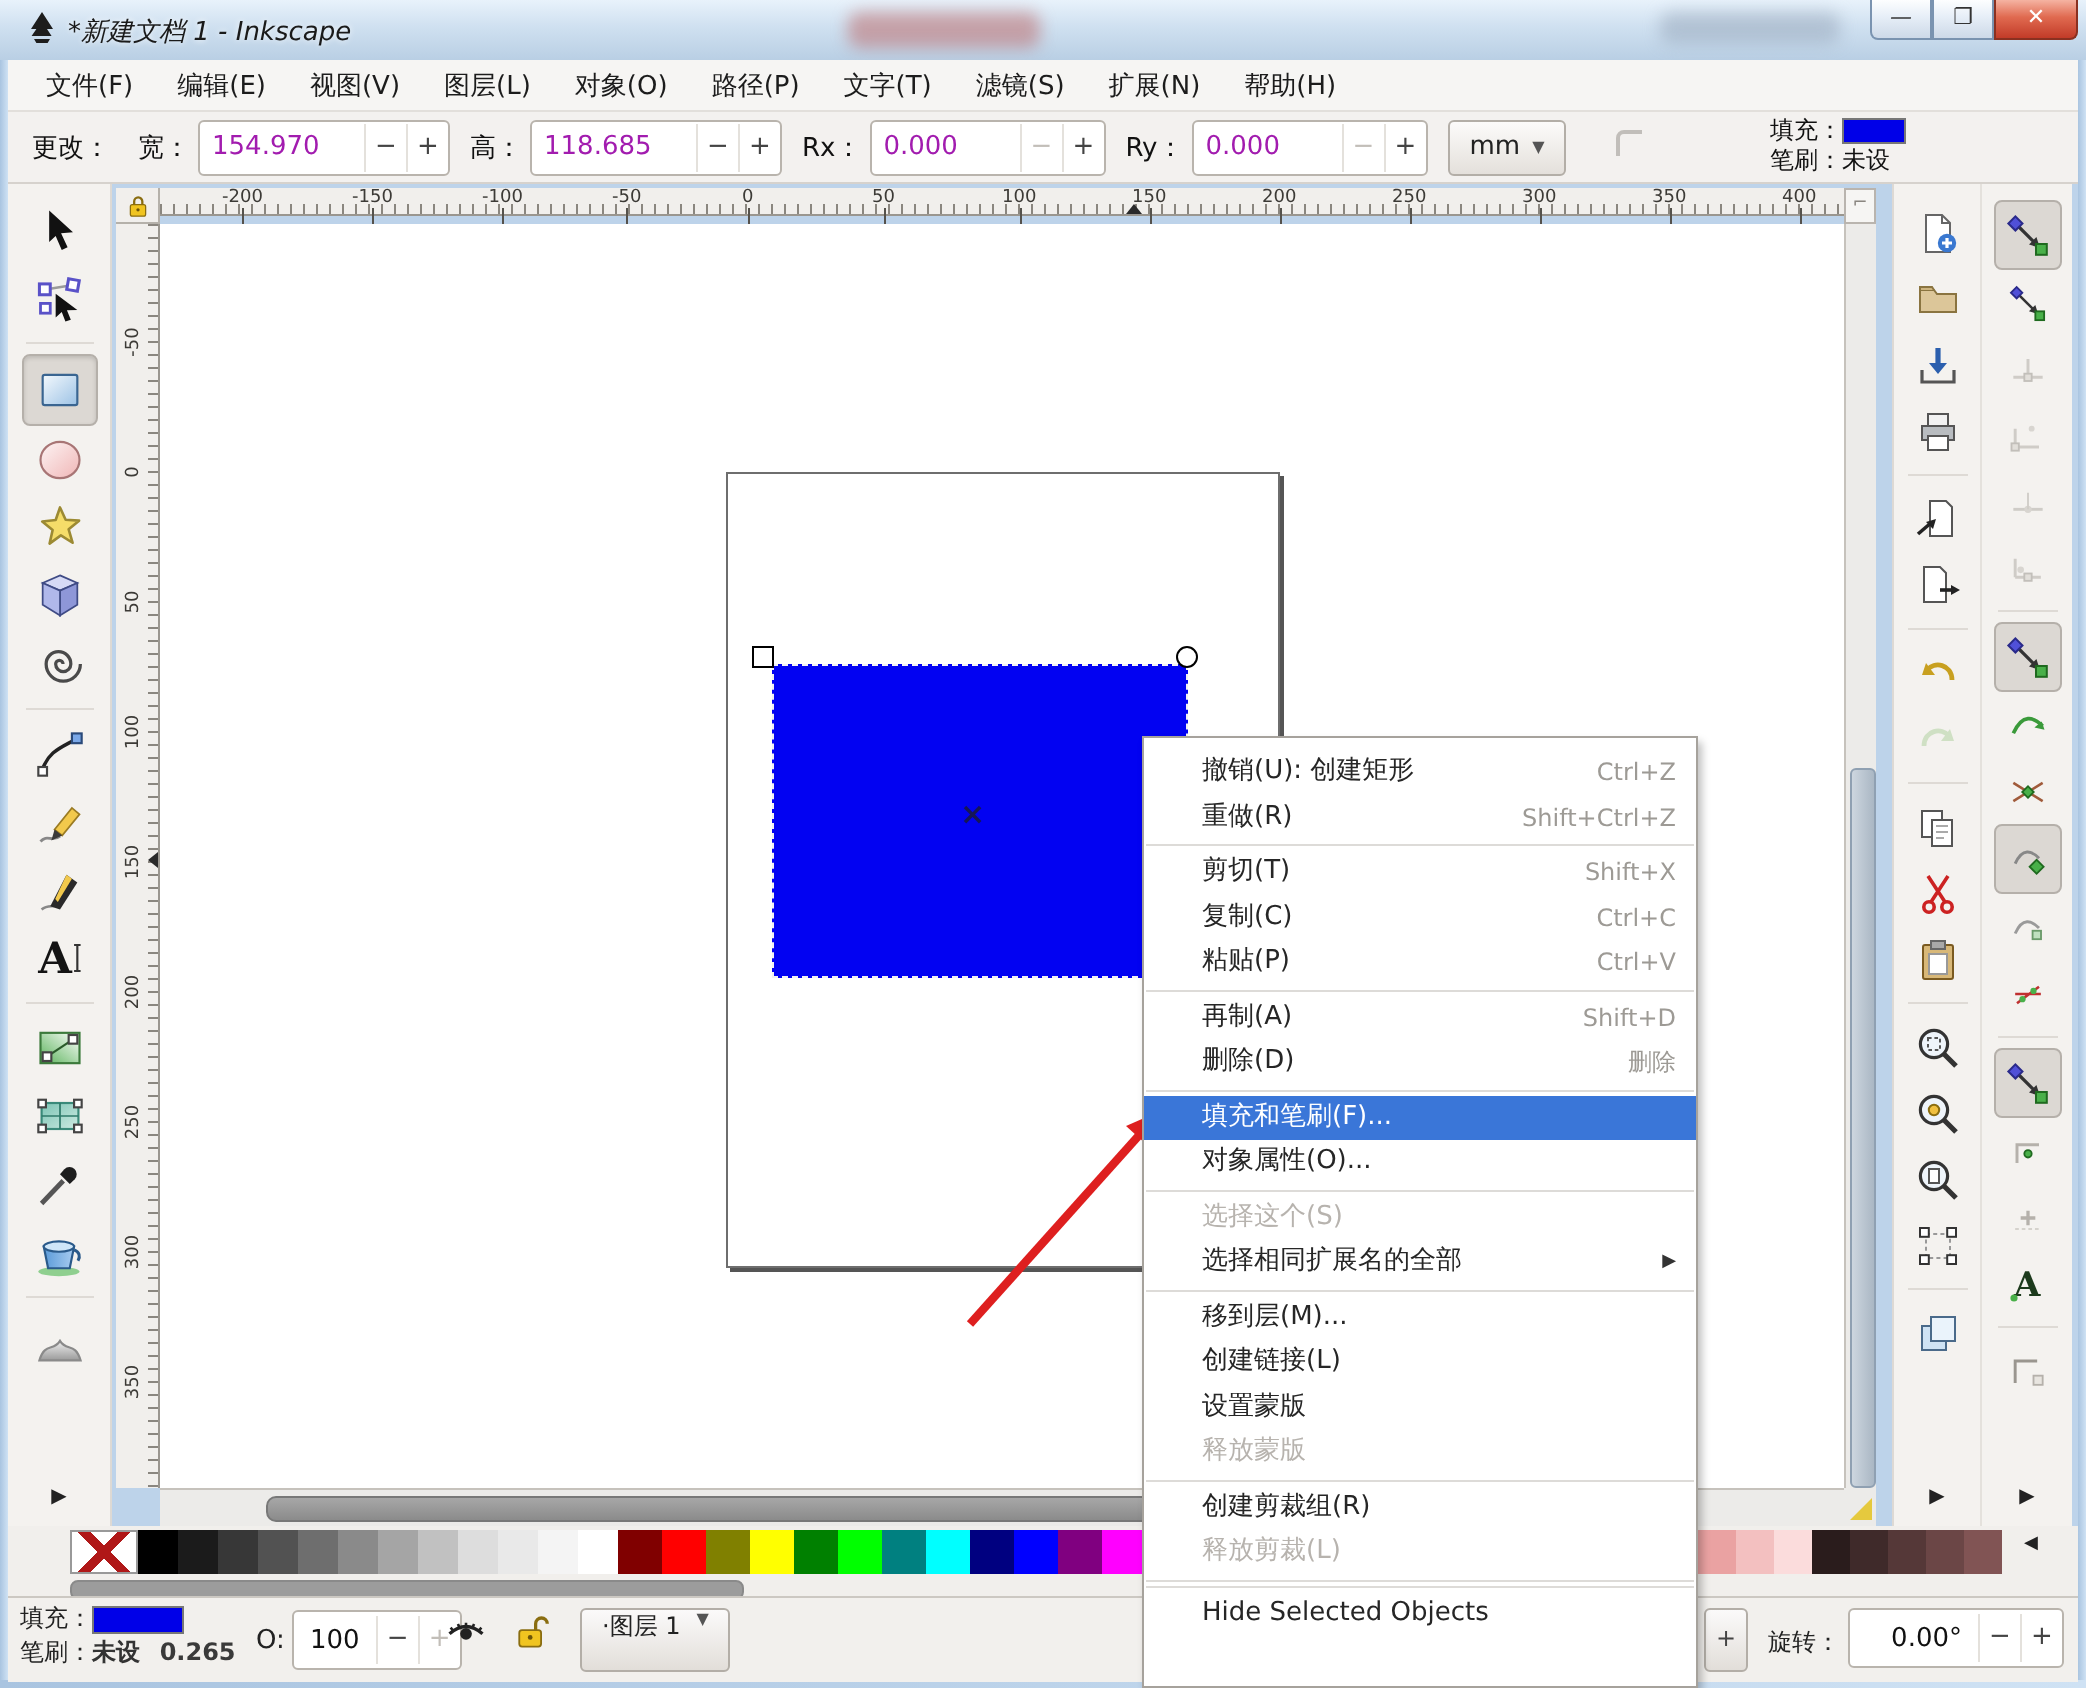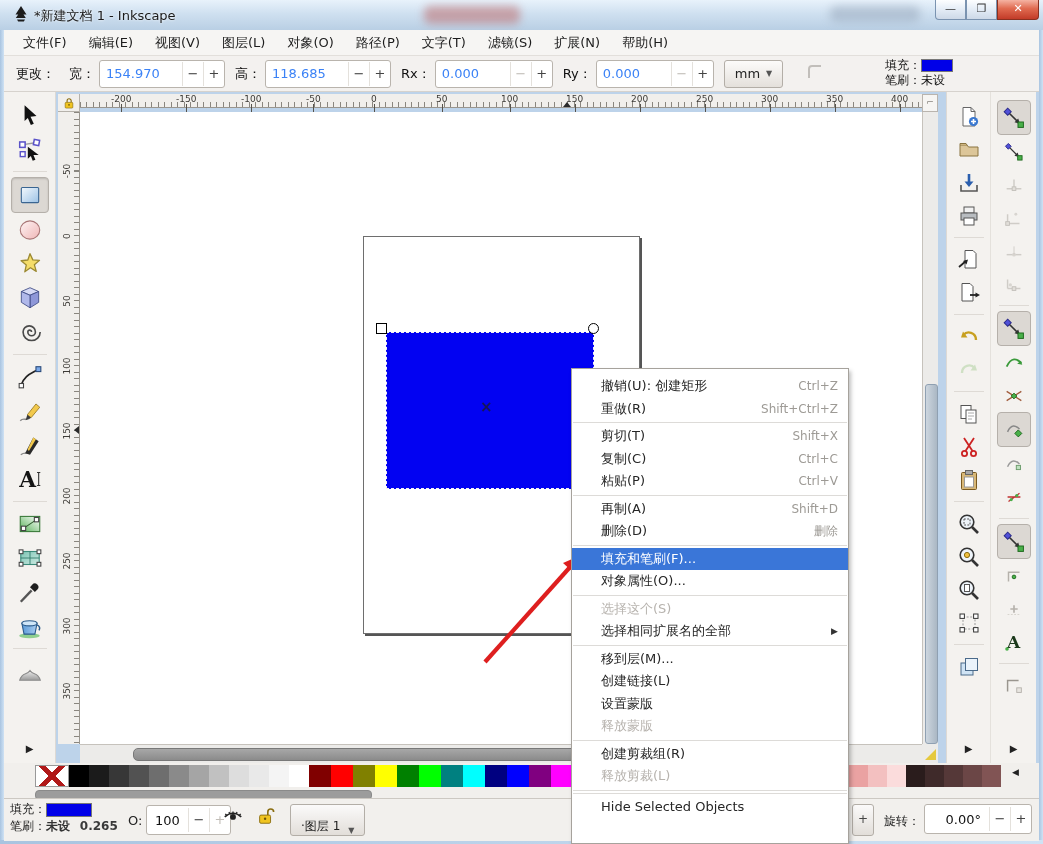--- a/index.html
+++ b/index.html
@@ -1,34 +1,34 @@
 <!DOCTYPE html>
 <html><head>
 <meta charset="utf-8">
 <style>
   html,body{margin:0;padding:0;}
   body{width:1043px;height:844px;overflow:hidden;font-family:"DejaVu Sans",sans-serif;background:#bdd3ea;position:relative;}
   .abs{position:absolute;}
   .screen{position:absolute;left:0;top:0;width:1043px;height:844px;}
   
-  .titlebar{left:0;top:0;width:1043px;height:30px;background:linear-gradient(#e8f2fb,#cfe0f0 45%,#b9cfe4);border-bottom:1px solid #9db6d0;}
+  .titlebar{left:0;top:0;width:1043px;height:30px;background:linear-gradient(#e8f2fb,#cfe0f0 45%,#b9cfe4);border-bottom:1px solid #9db6d0;font-style:italic;}
   .title-text{left:34px;top:7px;font-size:13px;color:#1a1a1a;text-shadow:0 0 3px #fff;}
   .app-icon{left:12px;top:5px;}
   .blur-blob{filter:blur(4px);border-radius:6px;}
   .winbtn{top:0;height:20px;border:1px solid #7a93b0;border-top:none;background:linear-gradient(#fdfeff,#e6eef7 45%,#cdd9e8);text-align:center;line-height:18px;font-size:11px;color:#333;box-sizing:border-box;}
   .winbtn.close{background:linear-gradient(#f5b3a2,#e06a50 45%,#c23b28);color:#fff;font-weight:bold;border-color:#8a3020;border-radius:0 0 4px 0;}
   .winbtn.minb{border-radius:0 0 0 4px;}
   
   .menubar{left:4px;top:30px;width:1035px;height:26px;background:#f6f5f3;border-bottom:1px solid #e2dfdb;display:flex;align-items:center;padding-left:8px;box-sizing:border-box;}
   .menubar .mi{font-size:13px;color:#1c1c1c;padding:3px 11px;}
   
   .toolbar{left:4px;top:56px;width:1035px;height:36px;background:#f3f1ef;border-bottom:1px solid #d6d2cd;display:flex;align-items:center;box-sizing:border-box;padding-left:10px;}
   .tb-label{font-size:13px;color:#111;margin:0 4px 0 10px;white-space:nowrap;}
   .spinbox{display:flex;align-items:center;background:#fff;border:1px solid #b9b4ad;border-radius:3px;height:26px;overflow:hidden;}
-  .spinbox input{border:none;outline:none;width:70px;font-size:13px;padding:0 6px;font-family:inherit;color:#3b82f6;background:#fff;}
+  .spinbox input{border:none;outline:none;width:70px;font-size:13px;padding:0 6px;font-family:inherit;color:#a21caf;background:#fff;}
   .spinbtn{width:20px;text-align:center;font-size:13px;color:#444;border-left:1px solid #e4e1dc;line-height:24px;}
   .spinbtn.dim{color:#c2beb8;}
   .unitbtn{margin-left:10px;height:26px;padding:0 10px;border:1px solid #b3aea7;border-radius:3px;background:linear-gradient(#fcfbfa,#e4e0db);font-size:13px;color:#222;display:flex;align-items:center;gap:6px;}
   .fillstroke-top{right:14px;top:2px;font-size:12px;color:#111;line-height:15px;}
   .fs-sw{display:inline-block;width:30px;height:11px;border:1px solid #777;vertical-align:middle;}
   
   .edge{background:linear-gradient(90deg,#a9c4e0,#cfe2f4);}
   
   .toolbox{left:4px;top:92px;width:52px;height:671px;background:#f4f2ef;border-right:1px solid #ddd9d4;box-sizing:border-box;padding-top:6px;display:flex;flex-direction:column;align-items:center;}
   .tool-btn{width:36px;height:34px;display:flex;align-items:center;justify-content:center;border-radius:4px;margin:0;}
@@ -76,21 +76,21 @@
   .pal-arrow{position:absolute;top:4px;font-size:9px;color:#222;}
   .pal-scroll{left:4px;top:790px;width:1035px;height:8px;background:#f1efec;}
   .pal-thumb{position:absolute;left:31px;top:0px;width:335px;height:8px;background:#9c9c9c;border-radius:4px;border:1px solid #8a8a8a;}
   
   .statusbar{left:4px;top:798px;width:1035px;height:42px;background:#f2f0ed;border-top:1px solid #ccc8c2;font-size:12px;color:#222;}
   .sb-ind{position:absolute;left:6px;top:2px;line-height:17px;}
   .sb-sw{display:inline-block;width:44px;height:12px;border:1px solid #777;vertical-align:middle;}
   .sb-bold{font-weight:bold;color:#333;}
   .sb-spin{position:absolute;display:flex;align-items:center;background:#fff;border:1px solid #b9b4ad;border-radius:3px;height:28px;overflow:hidden;}
   .sb-spin .val{padding:0 8px;font-size:13px;color:#111;}
-  .layerbtn{position:absolute;height:30px;padding:0 10px;border:1px solid #b3aea7;border-radius:3px;background:linear-gradient(#fbfafa,#e2ded9);font-size:12px;color:#222;display:flex;align-items:flex-end;gap:8px;}
+  .layerbtn{position:absolute;height:30px;padding:0 10px;border:1px solid #b3aea7;border-radius:3px;background:linear-gradient(#fbfafa,#e2ded9);font-size:12px;color:#222;display:flex;align-items:flex-start;gap:8px;}
   .fragbtn{position:absolute;height:30px;width:20px;border:1px solid #b3aea7;border-radius:3px;background:linear-gradient(#fbfafa,#e2ded9);text-align:center;line-height:28px;color:#444;}
   
   .ctxmenu{left:571px;top:368px;width:278px;height:476px;background:#fff;border:1px solid #a6a29c;box-shadow:2px 3px 4px rgba(0,0,0,.25);box-sizing:border-box;padding-top:6px;overflow:hidden;z-index:50;}
   .cm-item{height:22.5px;line-height:22.5px;display:flex;justify-content:space-between;padding:0 10px 0 29px;font-size:13px;color:#262626;white-space:nowrap;}
   .cm-item .sc{color:#9d9a95;font-size:12px;}
   .cm-item.hl{background:#3a76d8;color:#fff;}
   .cm-item.dis{color:#b7b3ae;}
   .cm-sep{border-top:1px solid #dddbd8;margin:2px 1px;}
   .cm-sub{font-size:9px;color:#333;align-self:center;}
   

